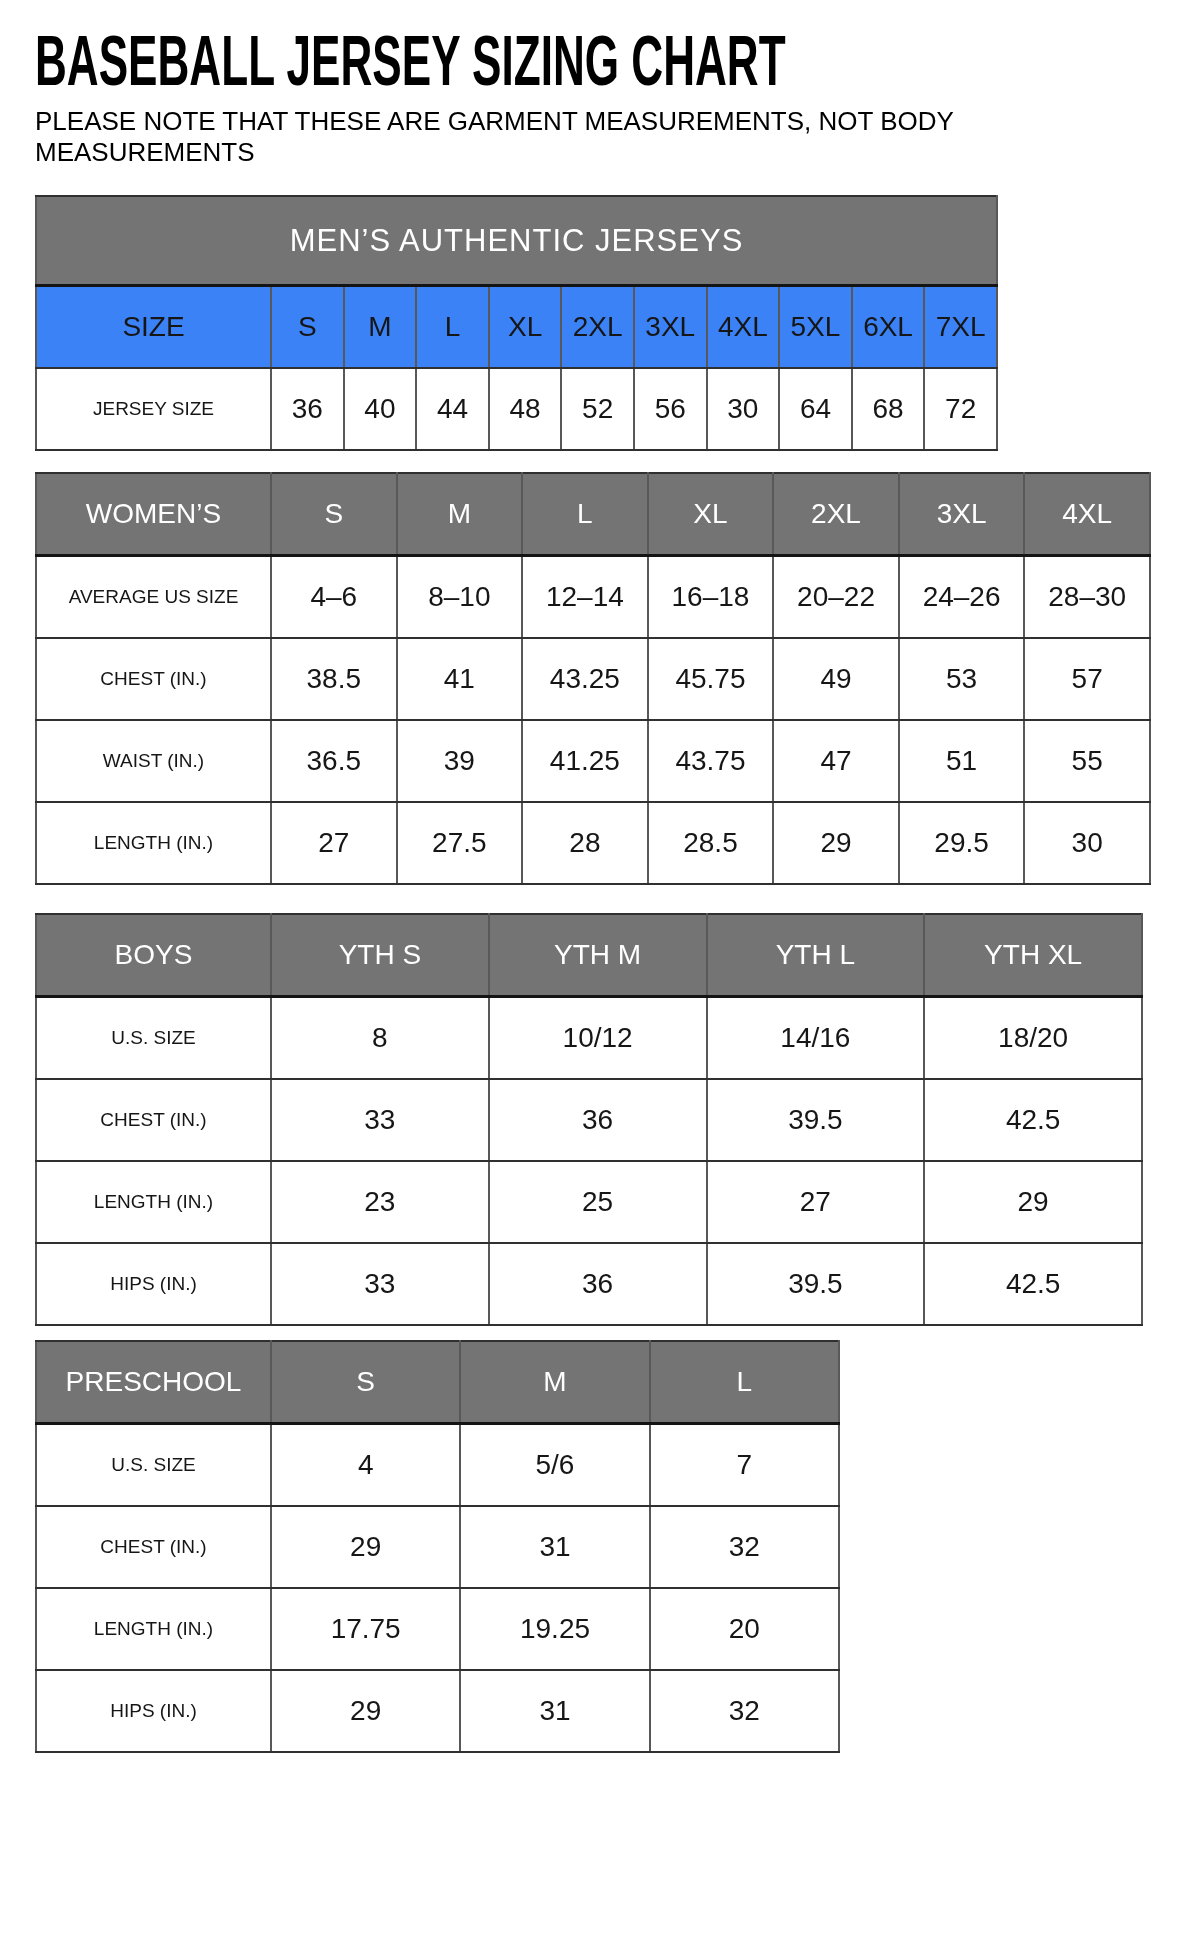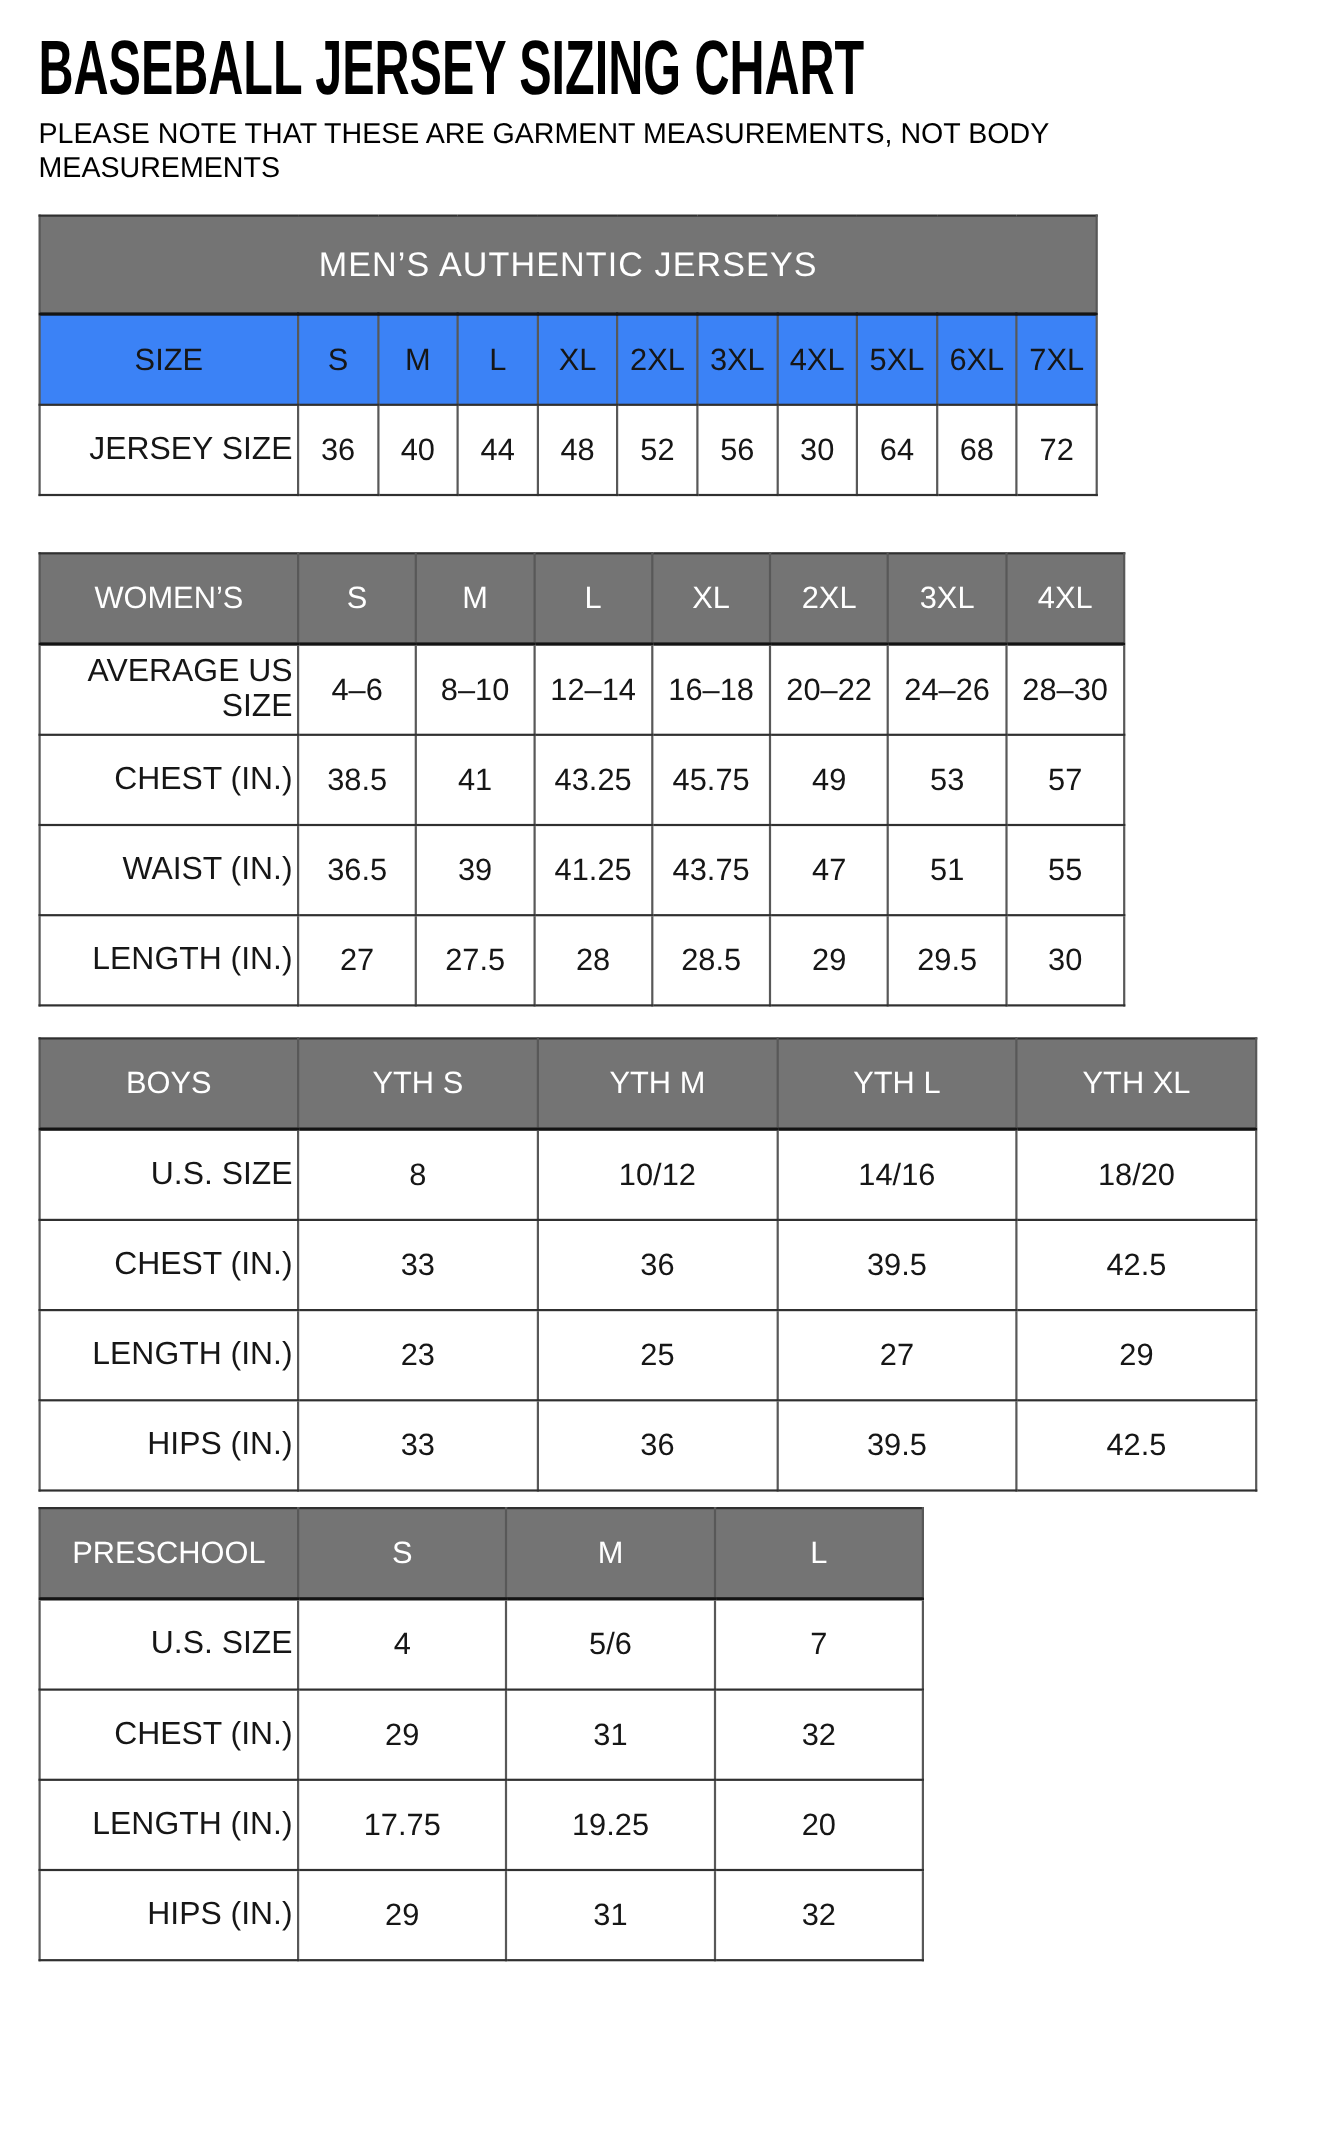--- a/index.html
+++ b/index.html
@@ -30,21 +30,21 @@
     font-weight:normal;
   }
   .note div { white-space:nowrap; }
 
   table {
     border-collapse:collapse;
     table-layout:fixed;
     background:#fff;
   }
   table[data-table="mens"]      { width:963px; margin-top:27px; }
-  table[data-table="womens"]    { width:988px;  margin-top:51px; }
+  table[data-table="womens"]    { width:1116px;  margin-top:21px; }
   table[data-table="boys"]      { width:1108px;  margin-top:28px; }
   table[data-table="preschool"] { width:805px;  margin-top:14px;border-radius:24px; }
   col.label-col { width:235px; }
 
   th, td {
     border-left:2px solid #585858;
     border-right:2px solid #585858;
     border-top:2px solid #303030;
     border-bottom:2px solid #303030;
     text-align:center;
@@ -63,21 +63,21 @@
     letter-spacing:1px;
     height:87px;
     border-bottom:3px solid #141414;
   }
   .gray-head th {
     background:#747474;
     color:#ffffff;
     border-bottom:3px solid #141414;
   }
   .plain-head th { background:#3b82f6; color:#161616; }
-  .row-label { font-size:29px;text-align:right; }
+  .row-label { font-size:19px; }
 </style>
 </head>
 <body>
 
 <div class="content">
 
   <h1 class="page-title">BASEBALL JERSEY SIZING CHART</h1>
 
   <div class="note" style="color: #000000;">
     <div>PLEASE NOTE THAT THESE ARE GARMENT MEASUREMENTS, NOT BODY</div>

